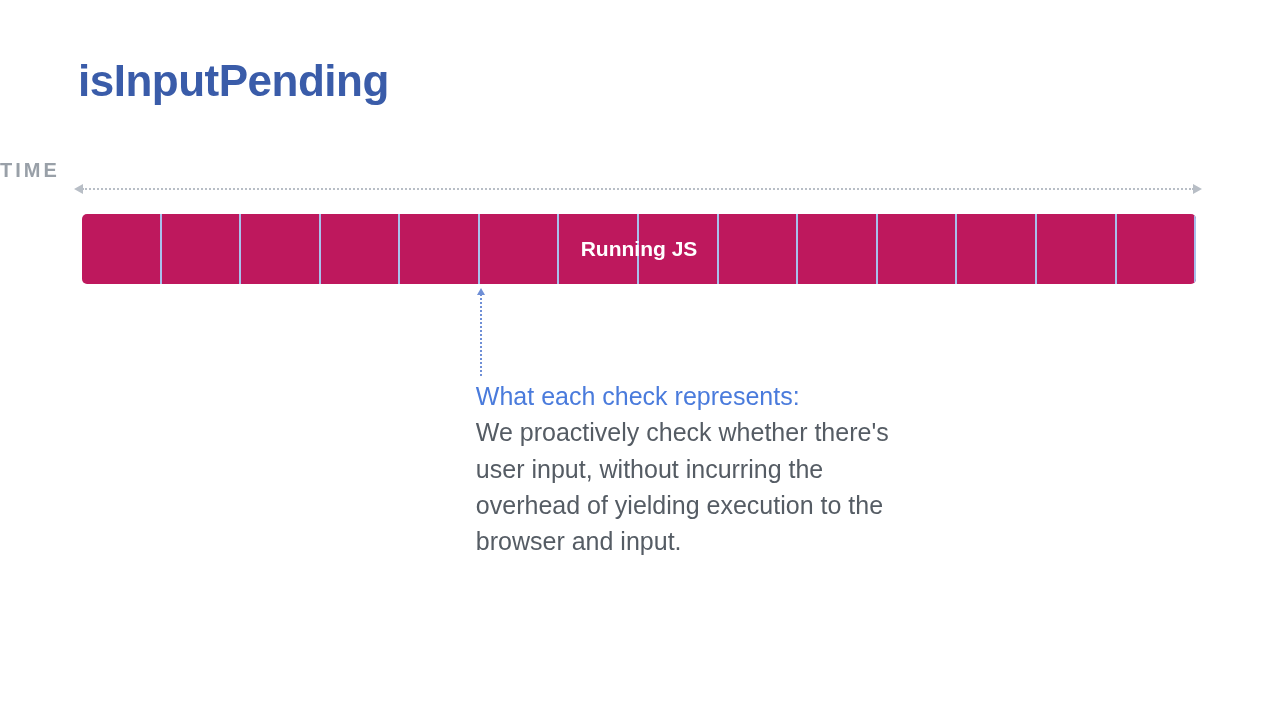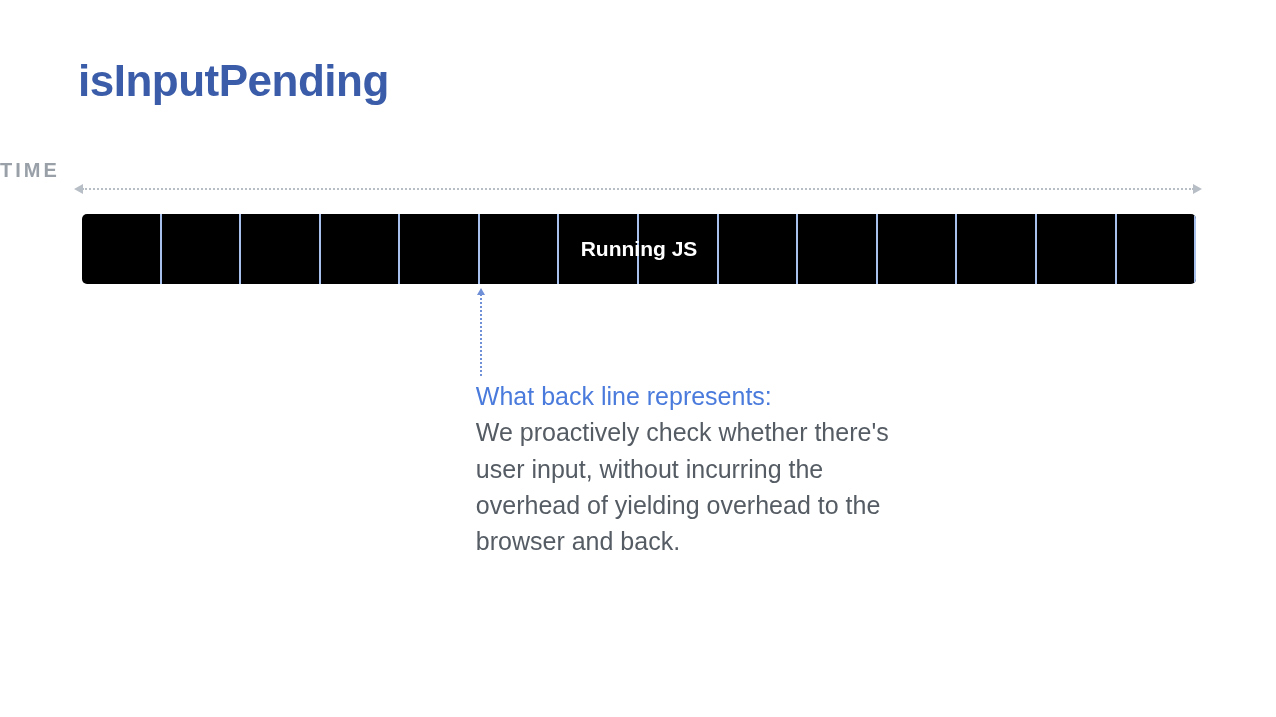--- a/index.html
+++ b/index.html
@@ -49,21 +49,21 @@
   .bar-wrap {
     position: absolute;
     left: 82px;
     right: 80px;
     top: 214px;
     height: 70px;
   }
   .bar {
     width: 100%;
     height: 100%;
-    background: #000000;
+    background: #be185d;
     border-radius: 5px;
     display: flex;
     position: relative;
     overflow: hidden;
   }
   .seg {
     flex: 1 1 0;
     border-right: 2px solid #a8c0ec;
   }
   .seg:last-child { border-right: none; }
@@ -132,17 +132,17 @@
         <div class="seg"></div>
         <div class="seg"></div>
         <div class="seg"></div>
         <div class="bar-label">Running JS</div>
     </div>
   </div>
 
   <div class="pointer" id="pointer" style="left: 479.857px;"></div>
 
   <div class="callout" id="callout" style="left: 475.857px;">
-    <span class="lead">What back line represents:</span><br>
-    <span>We proactively check whether there's user input, without incurring the overhead of yielding overhead to the browser and back.</span>
+    <span class="lead">What each check represents:</span><br>
+    <span>We proactively check whether there's user input, without incurring the overhead of yielding execution to the browser and input.</span>
   </div>
 
 </div>
 
 </body></html>

